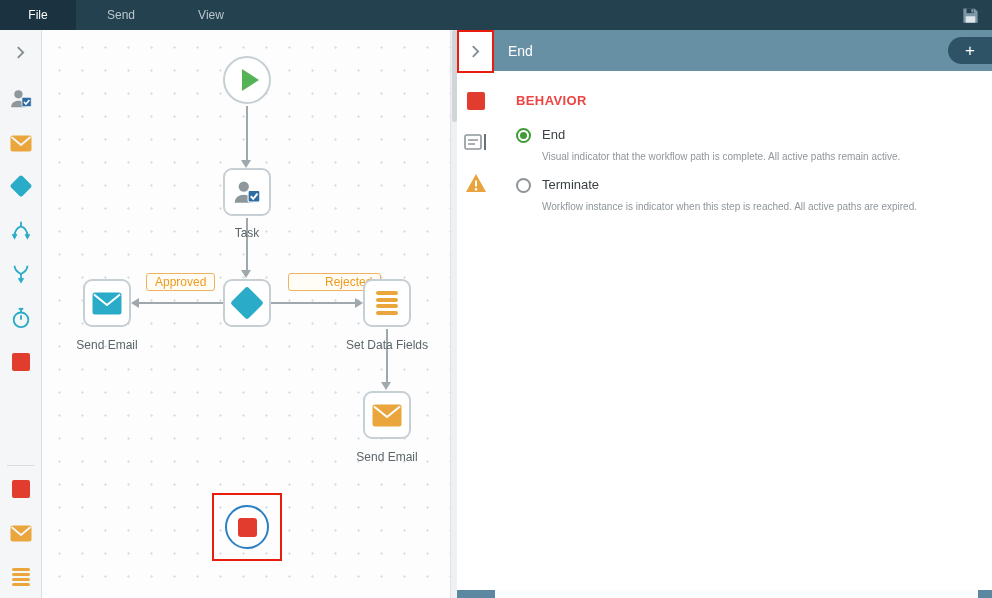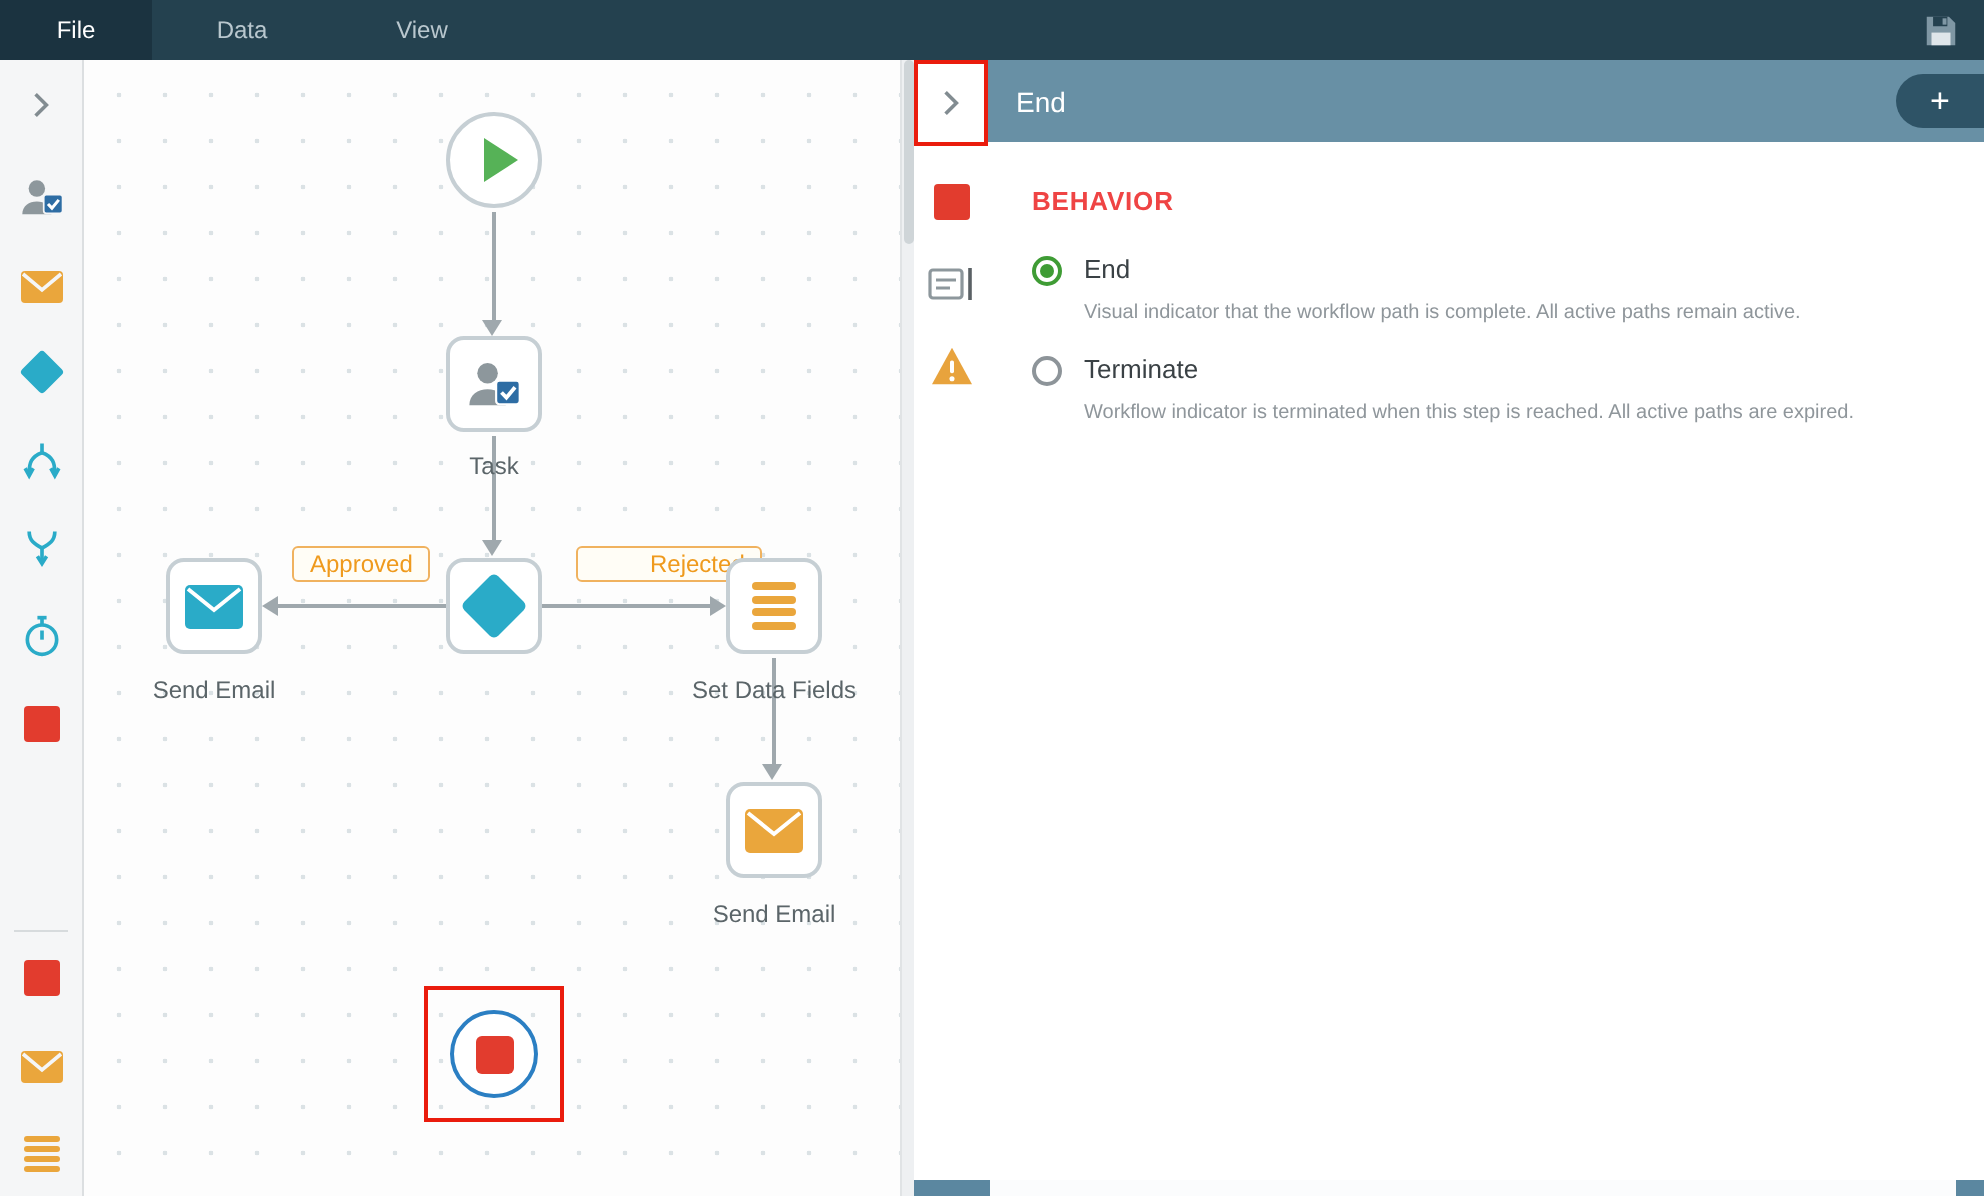--- a/index.html
+++ b/index.html
@@ -80,21 +80,21 @@
   #n-sdf { left:321px; top:249px; }
   #n-email2 { left:321px; top:361px; }
 </style>
 </head>
 <body>
 
 <div class="app">
 
   <header class="topbar">
     <div class="menu-tab active">File</div>
-    <div class="menu-tab">Data</div>
+    <div class="menu-tab">Send</div>
     <div class="menu-tab">View</div>
     <div class="topbar-spacer"></div>
     <button class="save-btn">
       <svg width="19" height="19" viewBox="0 0 24 24">
         <path d="M3 3 h14 l4 4 v14 H3 Z" fill="#7f97a4"></path>
         <rect x="7" y="3" width="9" height="6" fill="#24414f"></rect>
         <rect x="13" y="4" width="2.5" height="4" fill="#7f97a4"></rect>
         <rect x="6" y="13" width="12" height="8" fill="#dfe6ea"></rect>
       </svg>
     </button>
@@ -290,21 +290,21 @@
             <div>
               <div class="opt-label">End</div>
               <div class="opt-desc nowrap">Visual indicator that the workflow path is complete. All active paths remain active.</div>
             </div>
           </div>
 
           <div class="option">
             <span class="radio"></span>
             <div>
               <div class="opt-label">Terminate</div>
-              <div class="opt-desc wrap">Workflow indicator is terminated when this step is reached. All active paths are expired.</div>
+              <div class="opt-desc wrap">Workflow instance is indicator when this step is reached. All active paths are expired.</div>
             </div>
           </div>
         </div>
       </div>
 
       <div class="h-scroll">
         <div class="h-thumb"></div>
       </div>
     </section>
 

